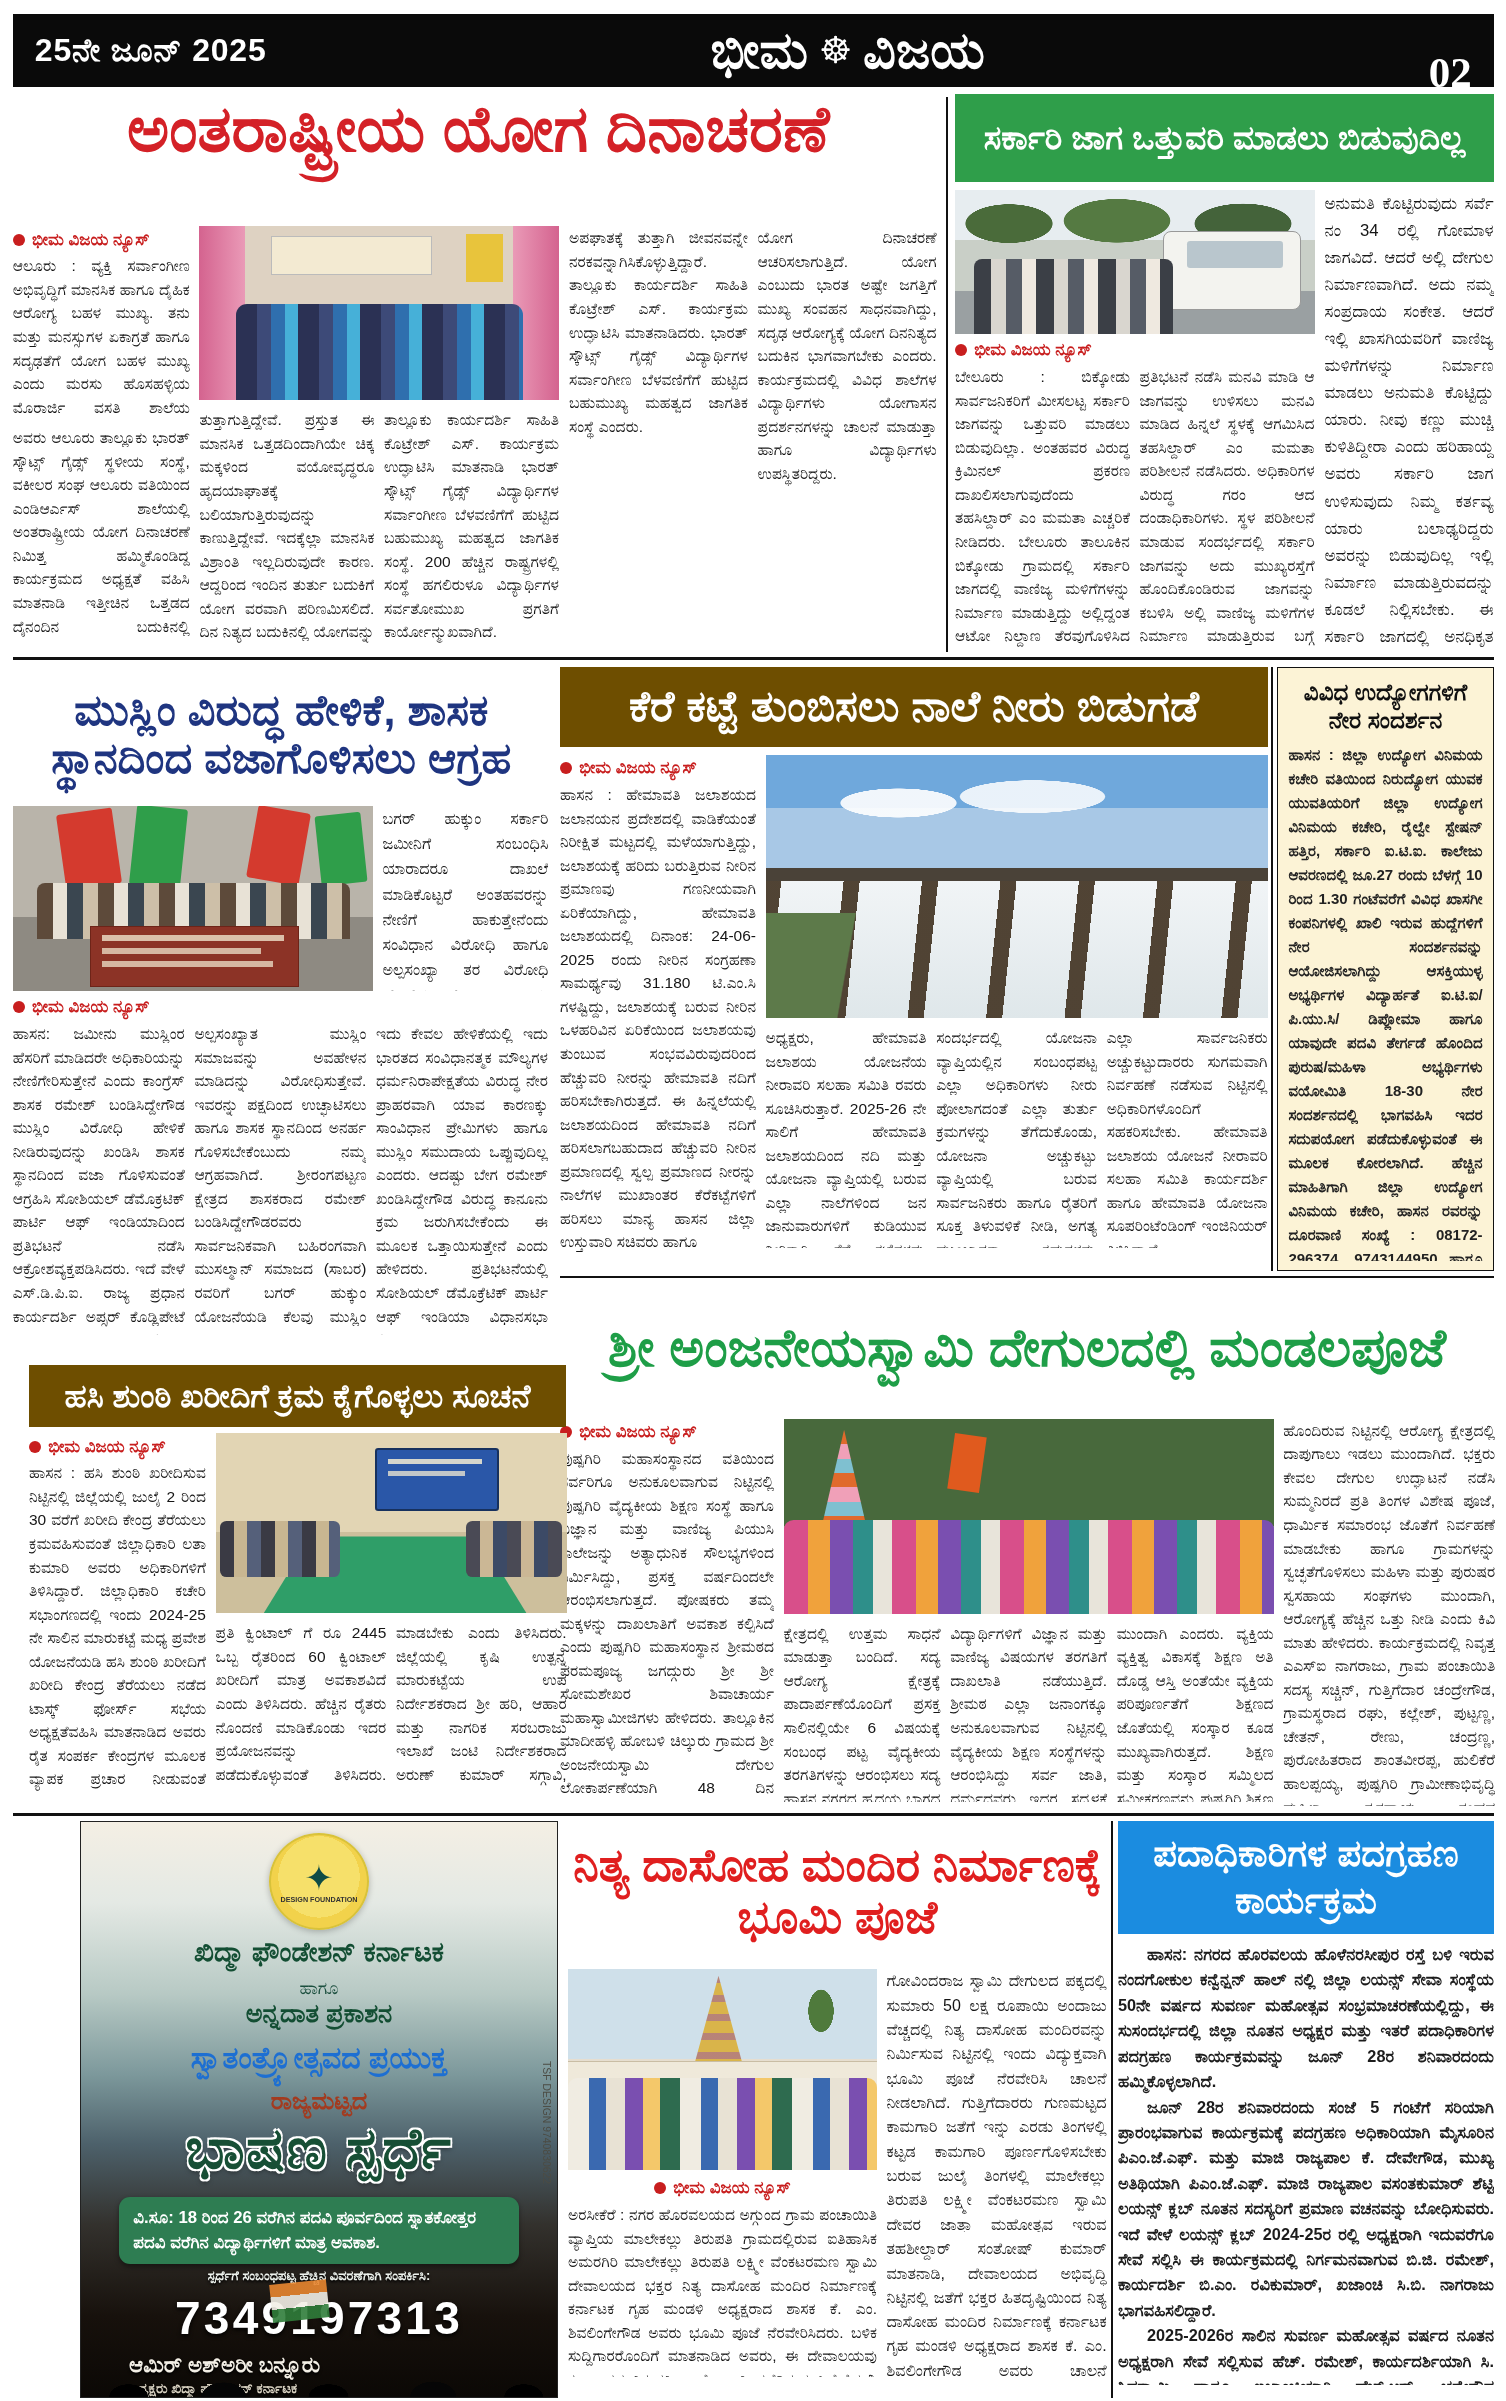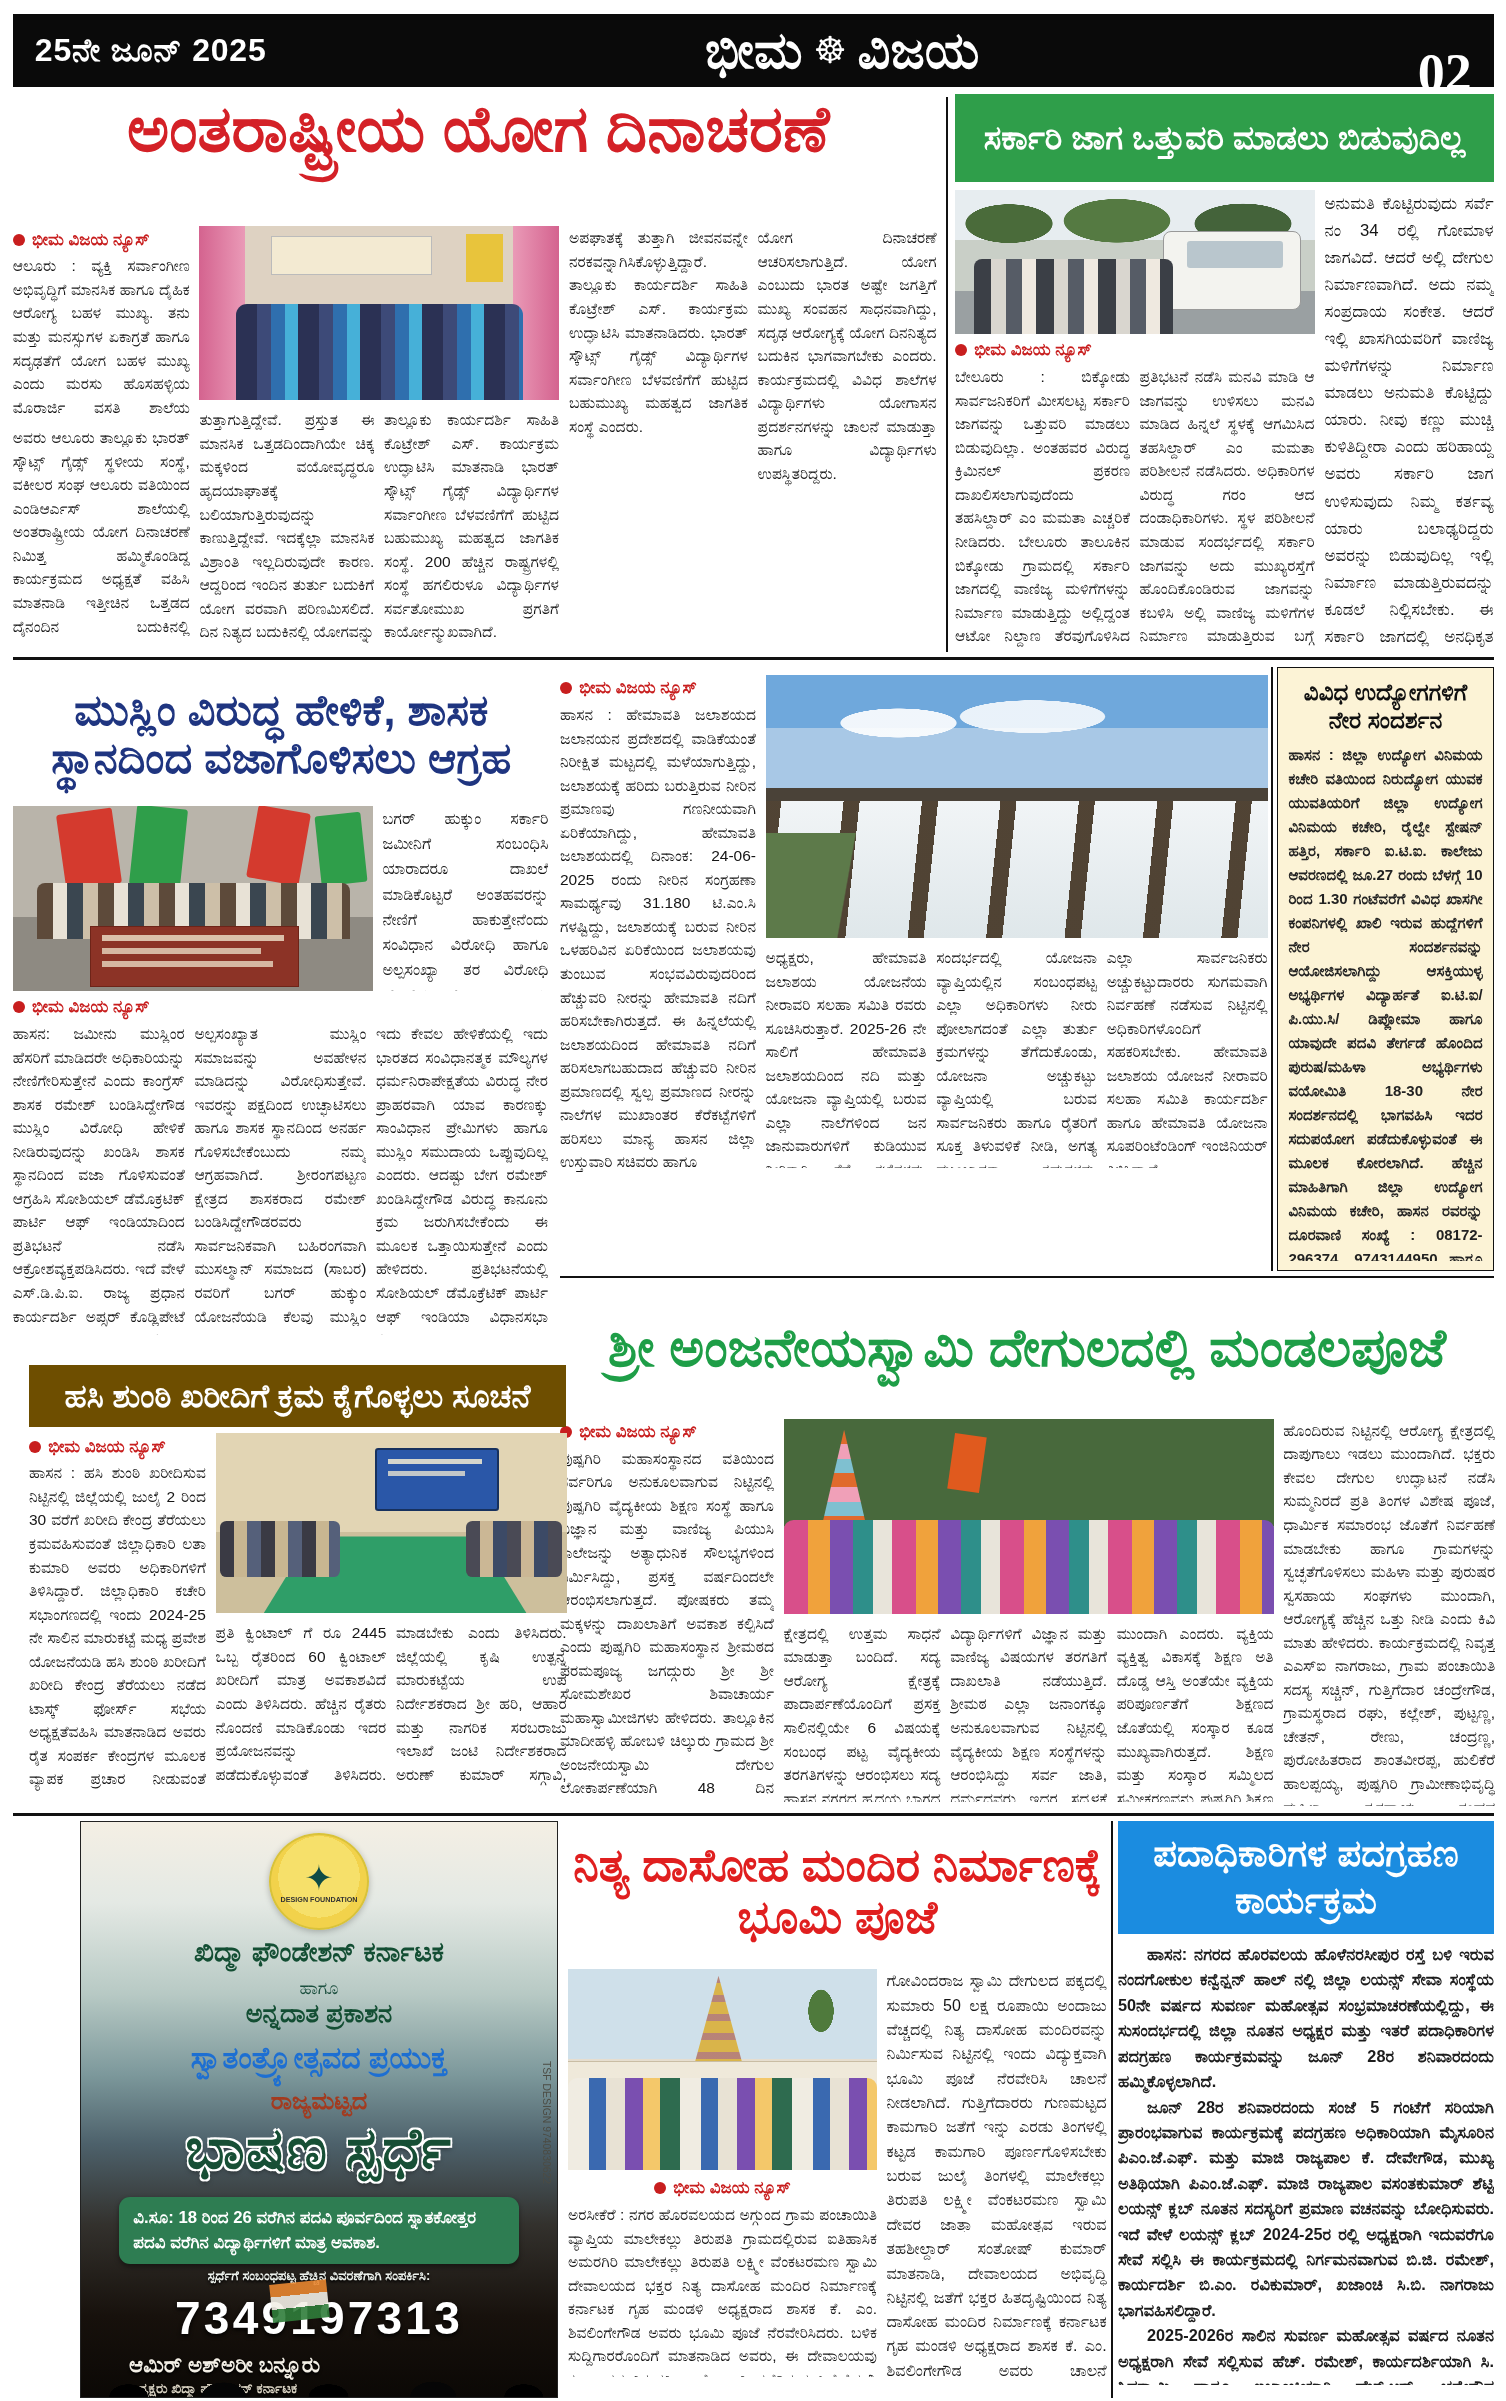--- a/index.html
+++ b/index.html
@@ -4,21 +4,21 @@
 <style>
   html,body{margin:0;padding:0;background:#e9e9e9;}
   .page{position:relative;width:1507px;height:2401px;background:#fff;
         font-family:"Liberation Sans","DejaVu Sans",sans-serif;color:#111;overflow:hidden;}
   .abs{position:absolute;}
   
   .masthead{background:#0a0a0a;color:#fff;display:flex;align-items:center;justify-content:space-between;padding:0 22px;box-sizing:border-box;}
   .m-date{font-size:32px;font-weight:bold;letter-spacing:0.8px;}
   .m-title{font-size:51px;font-weight:bold;display:flex;align-items:center;gap:11px;}
   .m-chakra{font-size:37px;line-height:1;}
-  .m-page{font-family:"Liberation Serif","DejaVu Serif",serif;font-size:54px;font-weight:bold;margin-top:44px;}
+  .m-page{font-family:"Liberation Serif","DejaVu Serif",serif;font-size:43px;font-weight:bold;margin-top:44px;}
   
   .bt{font-size:15.5px;line-height:1.52;text-align:justify;color:#151515;overflow:hidden;}
   .byline{display:flex;align-items:center;gap:7.2px;color:#c81e1e;font-weight:bold;font-size:16.7px;margin:3.2px 0 4.8px 0;}
   .dot{width:12px;height:12px;border-radius:50%;background:#c81e1e;flex:0 0 auto;}
   .cols{display:flex;gap:9.6px;}
   .banner{display:flex;align-items:center;justify-content:center;color:#fff;font-weight:bold;text-align:center;}
   .hrule{background:#111;}
   .vrule{background:#111;}
   .photo{position:relative;overflow:hidden;background:#b5b5b5;}
   .headline{font-weight:bold;text-align:center;line-height:1.12;}
@@ -148,20 +148,21 @@
       <span>ಭೀಮ ವಿಜಯ ನ್ಯೂಸ್</span>
     </div>
     <div class="cols">
       <div class="bt" style="width:172px;height:313px;">ಹಾಸನ: ಜಮೀನು ಮುಸ್ಲಿಂರ ಹೆಸರಿಗೆ ಮಾಡಿದರೇ ಅಧಿಕಾರಿಯನ್ನು ನೇಣಿಗೇರಿಸುತ್ತೇನೆ ಎಂದು ಕಾಂಗ್ರೆಸ್ ಶಾಸಕ ರಮೇಶ್ ಬಂಡಿಸಿದ್ದೇಗೌಡ ಮುಸ್ಲಿಂ ವಿರೋಧಿ ಹೇಳಿಕೆ ನೀಡಿರುವುದನ್ನು ಖಂಡಿಸಿ ಶಾಸಕ ಸ್ಥಾನದಿಂದ ವಜಾ ಗೊಳಿಸುವಂತೆ ಆಗ್ರಹಿಸಿ ಸೋಶಿಯಲ್ ಡೆಮೊಕ್ರಟಿಕ್ ಪಾರ್ಟಿ ಆಫ್ ಇಂಡಿಯಾದಿಂದ ಪ್ರತಿಭಟನೆ ನಡೆಸಿ ಆಕ್ರೋಶವ್ಯಕ್ತಪಡಿಸಿದರು. ಇದೆ ವೇಳೆ ಎಸ್.ಡಿ.ಪಿ.ಐ. ರಾಜ್ಯ ಪ್ರಧಾನ ಕಾರ್ಯದರ್ಶಿ ಅಪ್ಸರ್ ಕೊಡ್ಲಿಪೇಟೆ ಮಾತನಾಡಿ, ಶ್ರೀರಂಗಪಟ್ಟಣ ಕ್ಷೇತ್ರದ ಶಾಸಕರಾದ ರಮೇಶ್ ಬಂಡಿಸಿದ್ದೇಗೌಡರವರು</div>
       <div class="bt" style="width:172px;height:313px;">ಅಲ್ಪಸಂಖ್ಯಾತ ಮುಸ್ಲಿಂ ಸಮಾಜವನ್ನು ಅವಹೇಳನ ಮಾಡಿದನ್ನು ವಿರೋಧಿಸುತ್ತೇವೆ. ಇವರನ್ನು ಪಕ್ಷದಿಂದ ಉಚ್ಛಾಟಿಸಲು ಹಾಗೂ ಶಾಸಕ ಸ್ಥಾನದಿಂದ ಅನರ್ಹ ಗೊಳಿಸಬೇಕೆಂಬುದು ನಮ್ಮ ಆಗ್ರಹವಾಗಿದೆ. ಶ್ರೀರಂಗಪಟ್ಟಣ ಕ್ಷೇತ್ರದ ಶಾಸಕರಾದ ರಮೇಶ್ ಬಂಡಿಸಿದ್ದೇಗೌಡರವರು ಸಾರ್ವಜನಿಕವಾಗಿ ಬಹಿರಂಗವಾಗಿ ಮುಸಲ್ಮಾನ್ ಸಮಾಜದ (ಸಾಬರ) ರವರಿಗೆ ಬಗರ್ ಹುಕ್ಕುಂ ಯೋಜನೆಯಡಿ ಕೆಲವು ಮುಸ್ಲಿಂ ಸಮಾಜದವರು ಸಂಬಂಧಪಟ್ಟ ವರ ಇಲಾಖೆ ಅಧಿಕಾರಿಗಳಲ್ಲಿ ದಾಖಲೆ ಮಾಡಿಕೊಡಲು ಅರ್ಜಿ ಸಲ್ಲಿಸದನ್ನು ಅಧಿಕಾರಿಗಳಿಗೆ ಪ್ರಶ್ನೆ ಮಾಡುತ್ತಿರುವ ಶಾಸಕರು ಬಹಿರಂಗವಾಗಿ ಸಾಬರ್ಗೆ</div>
       <div class="bt" style="width:172px;height:313px;">ಇದು ಕೇವಲ ಹೇಳಿಕೆಯಲ್ಲಿ ಇದು ಭಾರತದ ಸಂವಿಧಾನತ್ಮಕ ಮೌಲ್ಯಗಳ ಧರ್ಮನಿರಾಪೇಕ್ಷತೆಯ ವಿರುದ್ಧ ನೇರ ಪ್ರಾಹರವಾಗಿ ಯಾವ ಕಾರಣಕ್ಕು ಸಾಂವಿಧಾನ ಪ್ರೇಮಿಗಳು ಹಾಗೂ ಮುಸ್ಲಿಂ ಸಮುದಾಯ ಒಪ್ಪುವುದಿಲ್ಲ ಎಂದರು. ಆದಷ್ಟು ಬೇಗ ರಮೇಶ್ ಖಂಡಿಸಿದ್ದೇಗೌಡ ವಿರುದ್ಧ ಕಾನೂನು ಕ್ರಮ ಜರುಗಿಸಬೇಕೆಂದು ಈ ಮೂಲಕ ಒತ್ತಾಯಿಸುತ್ತೇನೆ ಎಂದು ಹೇಳಿದರು. ಪ್ರತಿಭಟನೆಯಲ್ಲಿ ಸೋಶಿಯಲ್ ಡೆಮೊಕ್ರೆಟಿಕ್ ಪಾರ್ಟಿ ಆಫ್ ಇಂಡಿಯಾ ವಿಧಾನಸಭಾ ಕ್ಷೇತ್ರದ ಅಧ್ಯಕ್ಷ ಶಜೀಲ್ ಅಹ್ಮದ್, ಕಾರ್ಯದರ್ಶಿ ಇರ್ಫಾನ್ ಪಾಷಾ, ರಾಜ್ಯ ಉಪಾಧ್ಯಕ್ಷ ತನ್ವೀರ್, ಸಹ ಕಾರ್ಯದರ್ಶಿ ಸಲೀಂ ಹಾಸನ್, ಸತ್ತಾರ್, ಗುಲಾಬ್, ಸೈಯದ್ ಫರೀದ್, ಅಮೀರ್ ಜಾನ್, ಅಲ್ಮ್ ಲ್ ಜಾವೀದ್, ಸಮೀರ್ ಸೇರಿದಂತೆ ಇತರರು ಉಪಸ್ಥಿತರಿದ್ದರು.</div>
     </div>
   </section>
 
   <section class="abs" style="left:560px;top:667px;width:708px;height:604px;">
+    <div class="banner" style="height:80px;background:#6e4e00;font-size:43px;">ಕೆರೆ ಕಟ್ಟೆ ತುಂಬಿಸಲು ನಾಲೆ ನೀರು ಬಿಡುಗಡೆ</div>
     <div class="cols" style="margin-top:8px;">
       <div style="width:196px;flex:0 0 auto;">
         <div class="byline">
           <span class="dot"></span>
           <span>ಭೀಮ ವಿಜಯ ನ್ಯೂಸ್</span>
         </div>
         <div class="bt" style="height:477px;">ಹಾಸನ : ಹೇಮಾವತಿ ಜಲಾಶಯದ ಜಲಾನಯನ ಪ್ರದೇಶದಲ್ಲಿ ವಾಡಿಕೆಯಂತೆ ನಿರೀಕ್ಷಿತ ಮಟ್ಟದಲ್ಲಿ ಮಳೆಯಾಗುತ್ತಿದ್ದು, ಜಲಾಶಯಕ್ಕೆ ಹರಿದು ಬರುತ್ತಿರುವ ನೀರಿನ ಪ್ರಮಾಣವು ಗಣನೀಯವಾಗಿ ಏರಿಕೆಯಾಗಿದ್ದು, ಹೇಮಾವತಿ ಜಲಾಶಯದಲ್ಲಿ ದಿನಾಂಕ: 24-06-2025 ರಂದು ನೀರಿನ ಸಂಗ್ರಹಣಾ ಸಾಮರ್ಥ್ಯವು 31.180 ಟಿ.ಎಂ.ಸಿ ಗಳಷ್ಟಿದ್ದು, ಜಲಾಶಯಕ್ಕೆ ಬರುವ ನೀರಿನ ಒಳಹರಿವಿನ ಏರಿಕೆಯಿಂದ ಜಲಾಶಯವು ತುಂಬುವ ಸಂಭವವಿರುವುದರಿಂದ ಹೆಚ್ಚುವರಿ ನೀರನ್ನು ಹೇಮಾವತಿ ನದಿಗೆ ಹರಿಸಬೇಕಾಗಿರುತ್ತದೆ. ಈ ಹಿನ್ನಲೆಯಲ್ಲಿ ಜಲಾಶಯದಿಂದ ಹೇಮಾವತಿ ನದಿಗೆ ಹರಿಸಲಾಗಬಹುದಾದ ಹೆಚ್ಚುವರಿ ನೀರಿನ ಪ್ರಮಾಣದಲ್ಲಿ ಸ್ವಲ್ಪ ಪ್ರಮಾಣದ ನೀರನ್ನು ನಾಲೆಗಳ ಮುಖಾಂತರ ಕೆರೆಕಟ್ಟೆಗಳಿಗೆ ಹರಿಸಲು ಮಾನ್ಯ ಹಾಸನ ಜಿಲ್ಲಾ ಉಸ್ತುವಾರಿ ಸಚಿವರು ಹಾಗೂ</div>
       </div>
       <div style="width:502px;flex:0 0 auto;">
         <div class="photo" style="width:502px;height:263px;">

